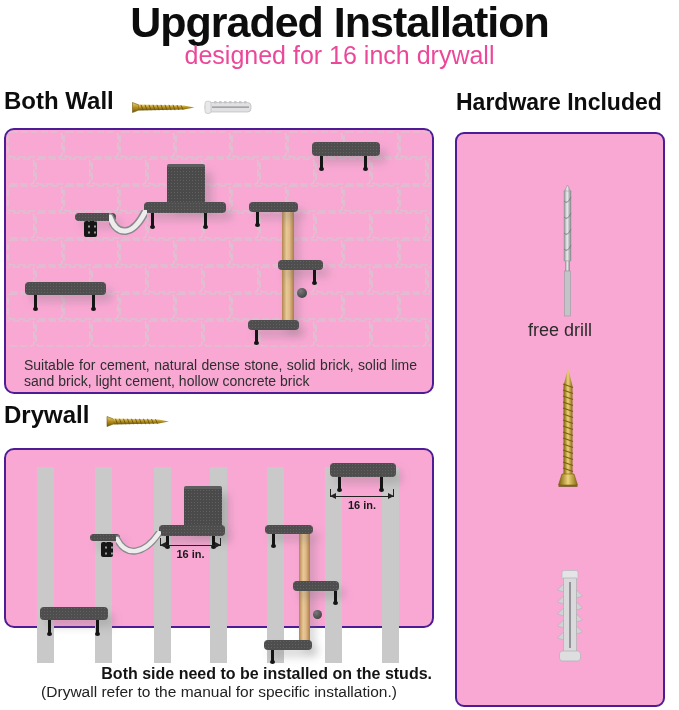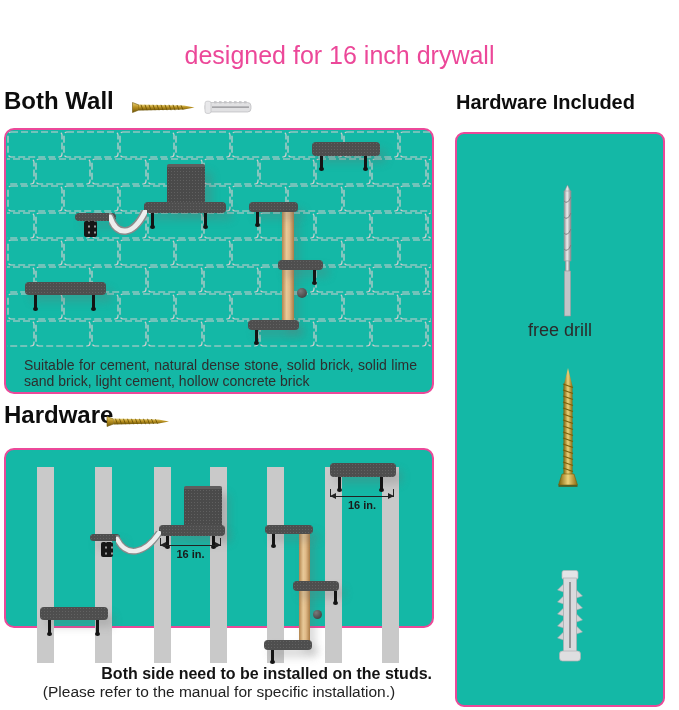--- a/index.html
+++ b/index.html
@@ -10,21 +10,21 @@
   
   .title{position:absolute;top:0;left:0;width:100%;text-align:center;
          font-size:43px;line-height:44px;font-weight:bold;letter-spacing:-1px;color:#0d0d0d;}
   .subtitle{position:absolute;top:42px;left:0;width:100%;text-align:center;
             font-size:25px;line-height:26px;color:#ec4899;}
 
   
   .sec-h{position:absolute;font-size:24px;font-weight:bold;color:#0d0d0d;line-height:26px;}
 
   
-  .panel{position:absolute;border:2px solid #ec4899;border-radius:10px;background:#14b8a6;box-sizing:border-box;}
+  .panel{position:absolute;border:2px solid #4c1d95;border-radius:10px;background:#f9a8d4;box-sizing:border-box;}
 
   
   .shelf{position:absolute;background-color:#4e4e4e;border-radius:4px;
          background-image:radial-gradient(#626262 .8px,transparent 1px);background-size:3px 3px;
          box-shadow:6px 7px 8px rgba(110,110,110,.28);}
   .bracket{position:absolute;width:3px;background:#141414;}
   .bracket::after{content:'';position:absolute;bottom:-2px;left:-1.5px;width:5px;height:4px;
                   background:#141414;border-radius:50%;}
   .cube{position:absolute;background-color:#4a4a4a;border-radius:2px;border-top:3px solid #5e5e5e;
         background-image:radial-gradient(#606060 .8px,transparent 1px);background-size:3px 3px;
@@ -58,20 +58,21 @@
              font-size:16px;font-weight:bold;color:#141414;}
   .note-paren{position:absolute;left:0;right:0;top:233px;text-align:center;
               font-size:15.5px;color:#222;}
   .hw-label{position:absolute;left:0;right:0;top:186px;text-align:center;font-size:18px;color:#2b2b2b;}
 </style>
 </head>
 <body>
 
 <div class="canvas">
 
+  <div class="title">Upgraded Installation</div>
   <div class="subtitle">designed for 16 inch drywall</div>
 
   <div class="sec-h" style="left:4px;top:88px">Both Wall</div>
   <svg class="abs" style="left:132px;top:101px" width="63" height="13" viewBox="0 0 63 13">
     <defs>
         <linearGradient id="goldA" x1="0" y1="0" x2="0" y2="1">
       <stop offset="0" stop-color="#ead37b"></stop>
           <stop offset="0.45" stop-color="#bc9423"></stop>
           <stop offset="1" stop-color="#6f5607"></stop>
     </linearGradient>
@@ -148,21 +149,21 @@
     <div class="bracket" style="left:250px;top:82px;height:13px"></div>
     <div class="shelf" style="left:272px;top:130px;width:45px;height:10px"></div>
     <div class="bracket" style="left:307px;top:140px;height:13px"></div>
     <div class="shelf" style="left:242px;top:190px;width:51px;height:10px"></div>
     <div class="bracket" style="left:249px;top:200px;height:13px"></div>
     <div class="ball" style="left:291px;top:158px;width:10px;height:10px"></div>
 
     <p class="desc">Suitable for cement, natural dense stone, solid brick, solid lime sand brick, light cement, hollow concrete brick</p>
   </div>
 
-  <div class="sec-h" style="left:4px;top:402px">Hardware</div>
+  <div class="sec-h" style="left:4px;top:402px">Drywall</div>
   <svg class="abs" style="left:104px;top:415px" width="68" height="13" viewBox="0 0 63 13">
     <defs>
         <linearGradient id="goldB" x1="0" y1="0" x2="0" y2="1">
       <stop offset="0" stop-color="#ead37b"></stop>
           <stop offset="0.45" stop-color="#bc9423"></stop>
           <stop offset="1" stop-color="#6f5607"></stop>
     </linearGradient>
       </defs>
     <polygon points="0.5,1.5 7,4 7,9 0.5,11.5" fill="url(#goldB)" stroke="#6f5607" stroke-width="0.6"></polygon>
     <polygon points="7,3.6 52,4.6 62.5,6.5 52,8.4 7,9.4" fill="url(#goldB)"></polygon>
@@ -221,24 +222,24 @@
     <div class="pole" style="left:293px;top:82px;width:11px;height:114px"></div>
     <div class="shelf" style="left:259px;top:75px;width:48px;height:9px"></div>
     <div class="bracket" style="left:266px;top:84px;height:12px"></div>
     <div class="shelf" style="left:287px;top:131px;width:46px;height:10px"></div>
     <div class="bracket" style="left:328px;top:141px;height:12px"></div>
     <div class="shelf" style="left:258px;top:190px;width:48px;height:10px"></div>
     <div class="bracket" style="left:265px;top:200px;height:12px"></div>
     <div class="ball" style="left:307px;top:160px;width:9px;height:9px"></div>
 
     <div class="note-bold">Both side need to be installed on the studs.</div>
-    <div class="note-paren">(Please refer to the manual for specific installation.)</div>
+    <div class="note-paren">(Drywall refer to the manual for specific installation.)</div>
   </div>
 
-  <div class="sec-h" style="left:456px;top:89px;font-size:20px">Hardware Included</div>
+  <div class="sec-h" style="left:456px;top:89px;font-size:23px">Hardware Included</div>
 
   <div class="panel" style="left:455px;top:132px;width:210px;height:575px;border-radius:9px">
 
     <svg class="abs" style="left:104px;top:51px" width="13" height="132" viewBox="0 0 13 132">
       <defs>
           <linearGradient id="silvA" x1="0" y1="0" x2="1" y2="0">
         <stop offset="0" stop-color="#8f9094"></stop>
             <stop offset="0.45" stop-color="#eceded"></stop>
             <stop offset="1" stop-color="#85868a"></stop>
       </linearGradient>

